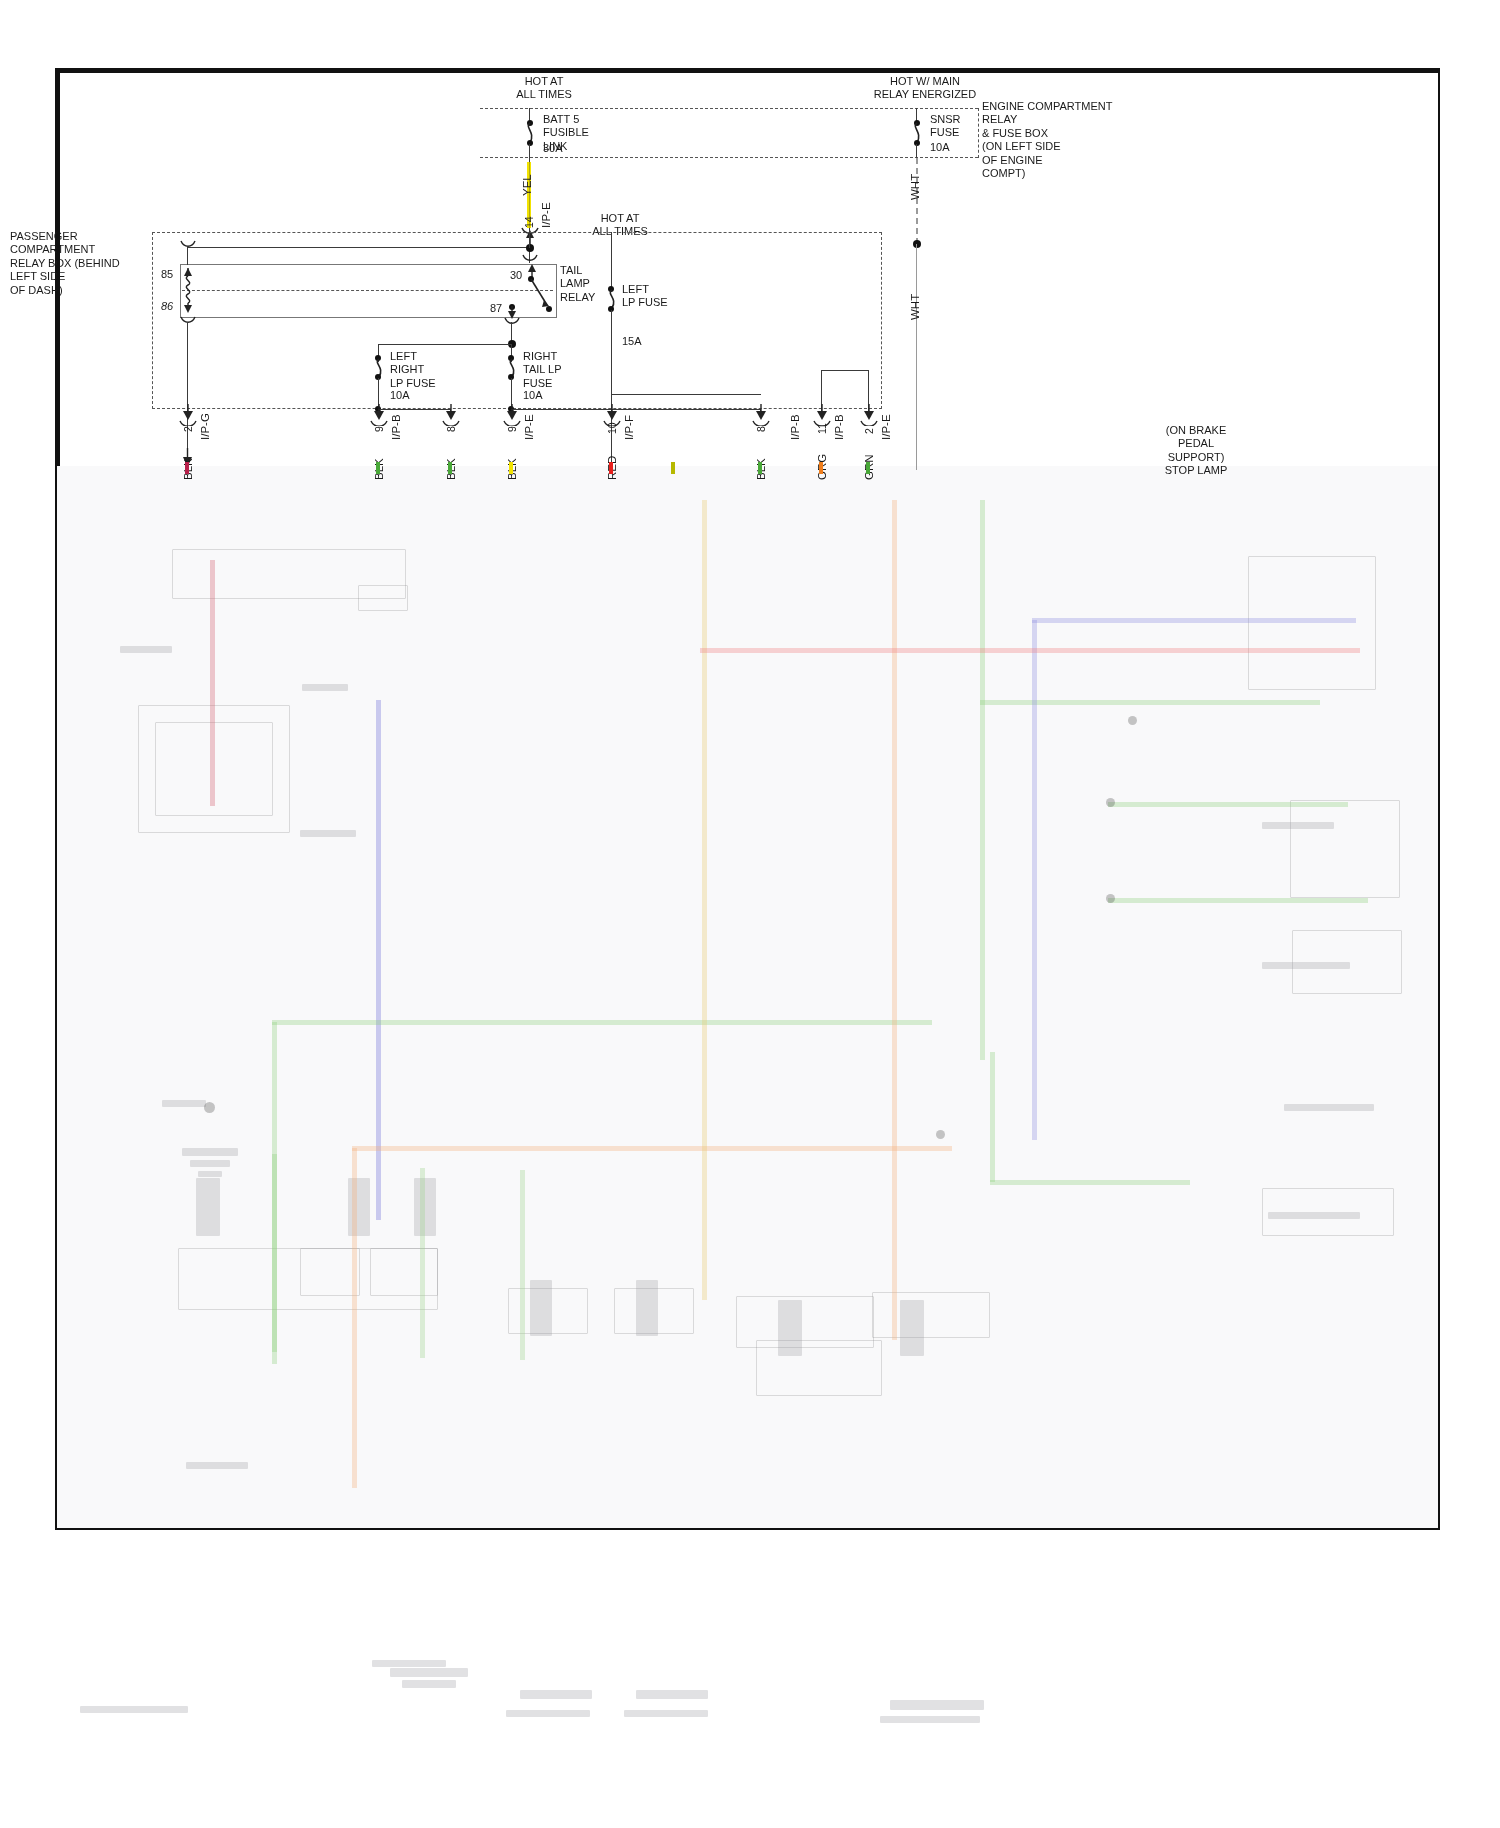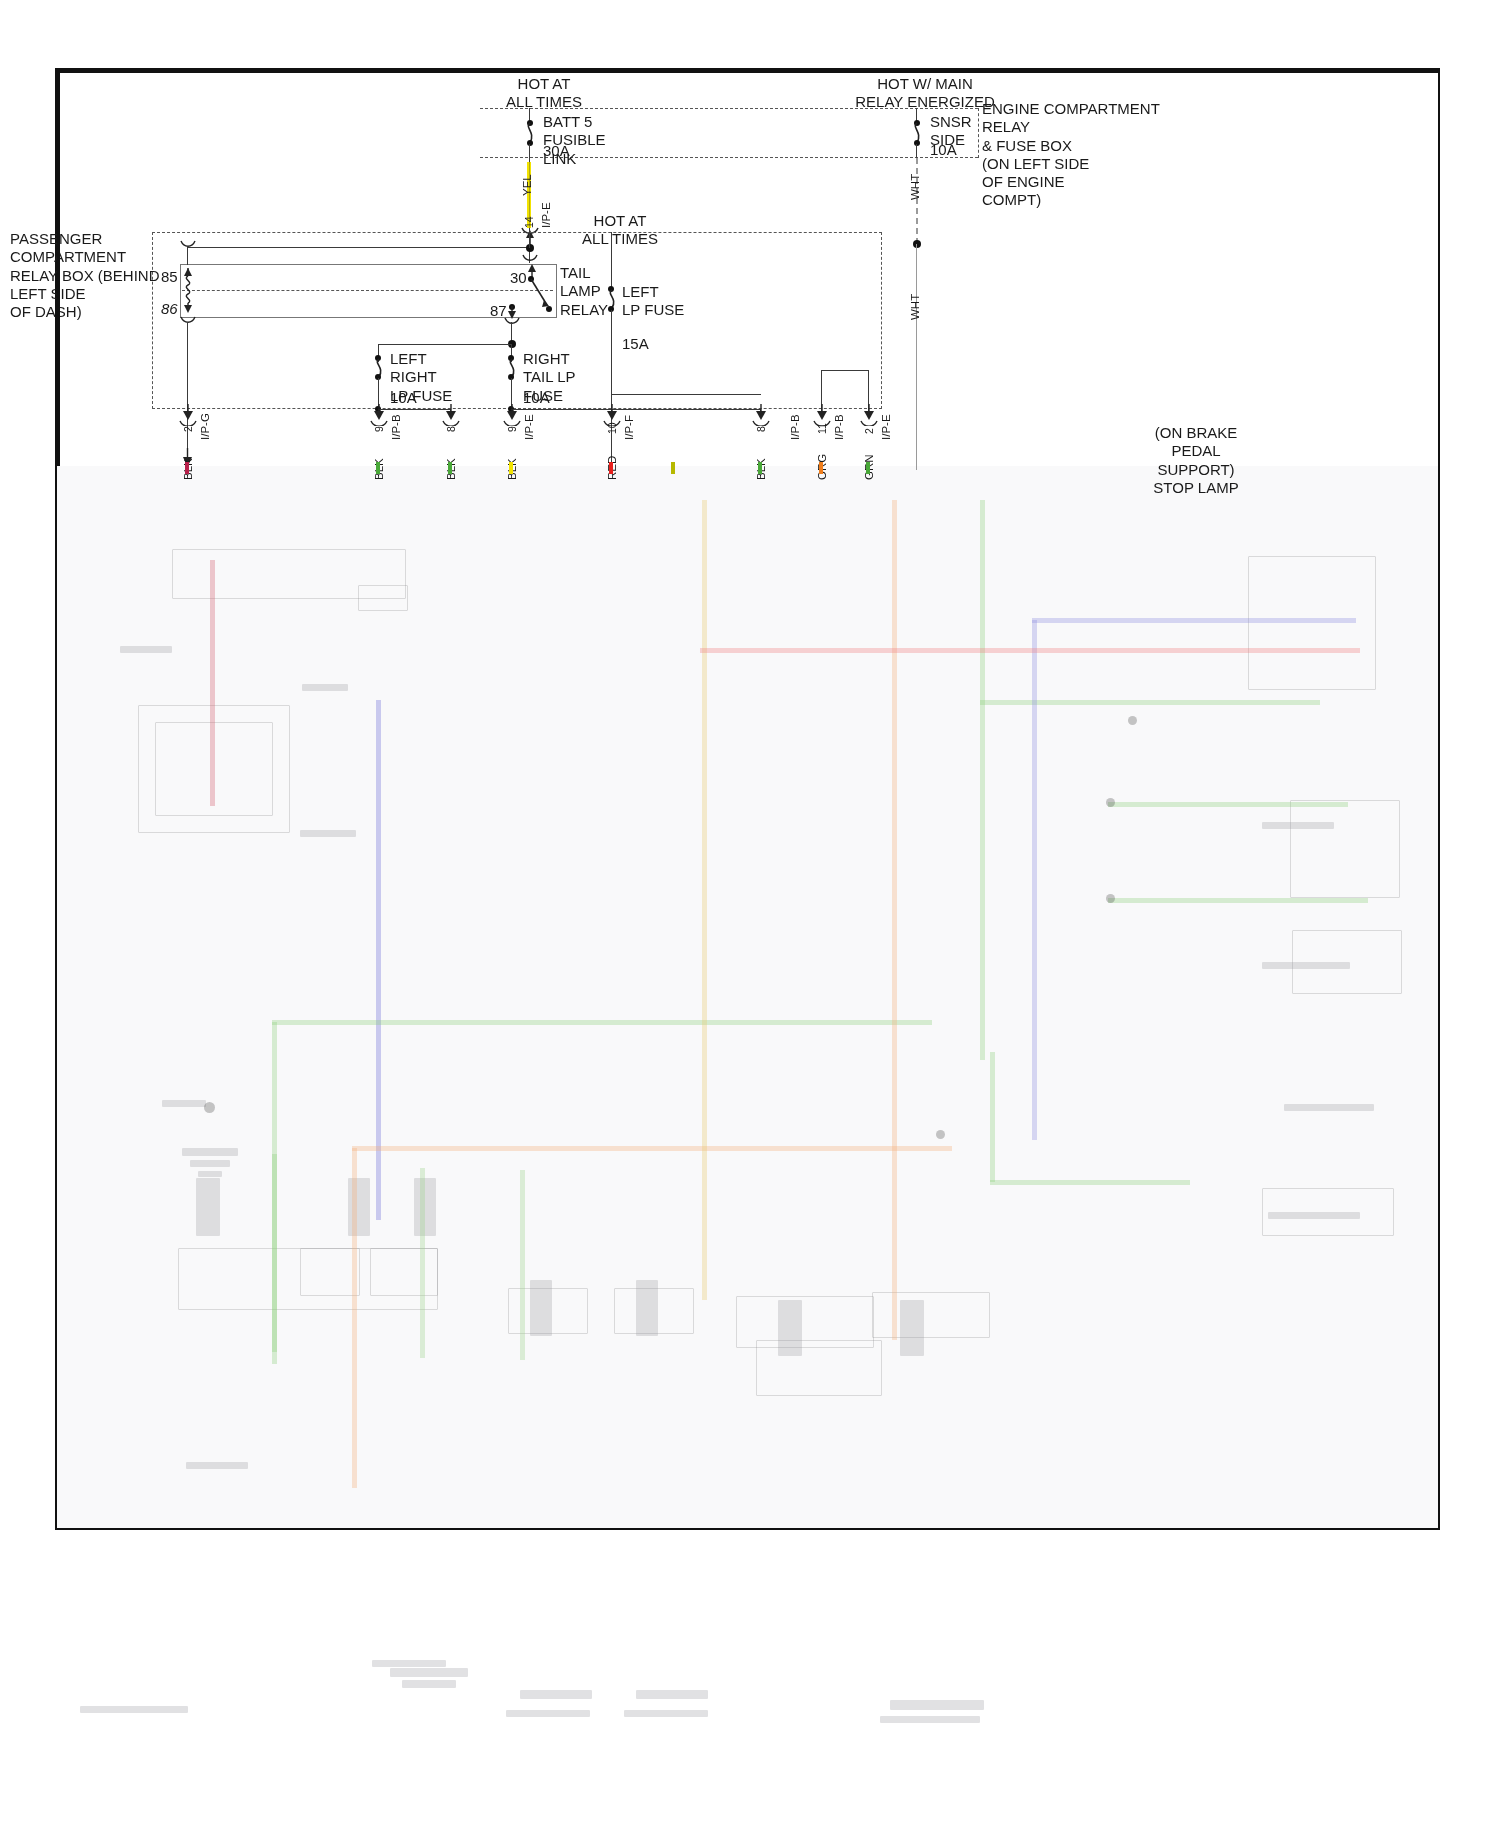--- a/index.html
+++ b/index.html
@@ -2,21 +2,21 @@
 <html><head>
 <meta charset="utf-8">
 <style>
   html,body{margin:0;padding:0;background:#ffffff;}
   body{font-family:"Liberation Sans", sans-serif;}
   #page{position:relative;width:1500px;height:1828px;background:#ffffff;overflow:hidden;}
 
   
   .abs{position:absolute;}
   .txt{position:absolute;font-family:"Liberation Sans", sans-serif;color:#1a1a1a;white-space:pre;line-height:1.22;}
-  .t12{font-size:15px;}
+  .t12{font-size:11px;}
   .vtxt{position:absolute;font-family:"Liberation Sans", sans-serif;color:#1a1a1a;white-space:pre;
         transform:rotate(-90deg);transform-origin:0 0;font-size:11.5px;}
   .ln{position:absolute;background:#3a3a3a;}
   .h{height:1.4px;}
   .v{width:1.4px;}
   .dot{position:absolute;width:6px;height:6px;border-radius:50%;background:#111;}
   .dashh{position:absolute;height:0;border-top:1.6px dashed #555;}
   .dashv{position:absolute;width:0;border-left:1.6px dashed #555;}
   .boxsolid{position:absolute;border:1.4px solid #777;background:transparent;}
   .wire{position:absolute;width:4px;}
@@ -153,21 +153,21 @@
 
   <div class="ln v" style="left:916px;top:108px;height:16px;"></div>
   <div class="dot" style="left:913.5px;top:120px;"></div>
   <svg class="abs" style="left:910px;top:122px;" width="14" height="22" viewBox="0 0 14 22">
     <path d="M7 1 C1 5, 13 10, 7 21" stroke="#222" stroke-width="1.6" fill="none"></path>
   </svg>
   <div class="dot" style="left:913.5px;top:140px;"></div>
   <div class="ln v" style="left:916px;top:144px;height:16px;"></div>
 
   <div class="txt t12" style="left:930px;top:113px;width:60px;">SNSR
-SIDE</div>
+FUSE</div>
   <div class="txt t12" style="left:930px;top:141px;">10A</div>
 
   <div class="dashv" style="left:916px;top:158px;height:86px;border-left-color:#9a9a9a;border-left-width:2.2px;"></div>
   <div class="vtxt" style="left:909px;top:200px;">WHT</div>
   <div class="dot" style="left:913px;top:240px;width:8px;height:8px;"></div>
   <div class="ln v" style="left:916px;top:244px;height:226px;background:#9a9a9a;"></div>
   <div class="vtxt" style="left:909px;top:320px;">WHT</div>
 
   <div class="wire" style="left:527px;top:162px;height:66px;background:#f2e300;"></div>
   <div class="ln v" style="left:529px;top:162px;height:66px;opacity:.35;"></div>

